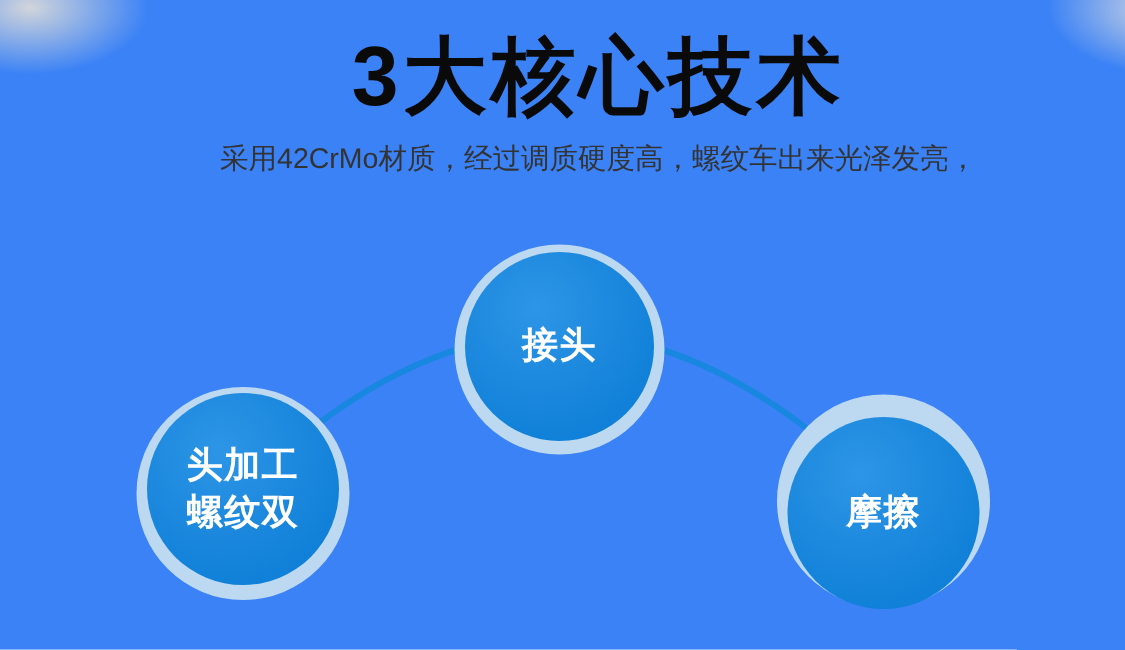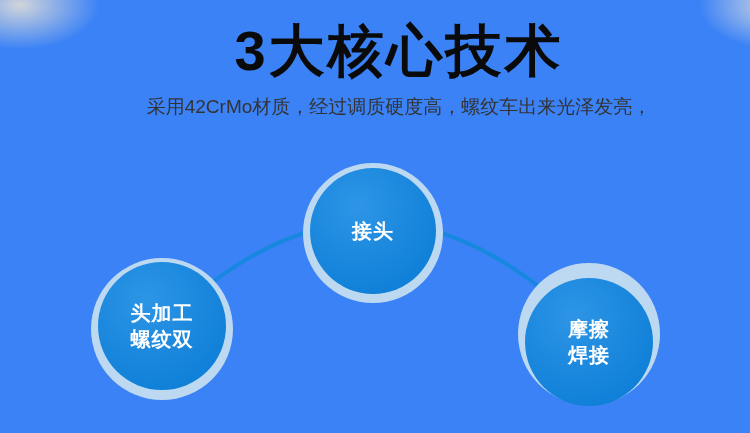--- a/index.html
+++ b/index.html
@@ -73,21 +73,21 @@
   .node {
     position: absolute;
     border-radius: 50%;
     display: flex;
     flex-direction: column;
     align-items: center;
     justify-content: center;
     text-align: center;
     color: #ffffff;
     font-weight: 700;
-    font-size: 20px;
+    font-size: 24px;
     line-height: 1.3;
     letter-spacing: 1px;
     background: radial-gradient(circle at 38% 30%,
                 var(--circle-light, #2d95e6) 0%,
                 var(--circle, #1080d8) 75%);
     z-index: 3;
   }
 
   
   .halo-joint  { left: 303px; top: 163px; width: 140px; height: 140px; }
@@ -123,16 +123,15 @@
 
   <div class="halo halo-thread"></div>
   <div class="node node-thread">
     <span>头加工</span>
     <span>螺纹双</span>
   </div>
 
   <div class="halo halo-friction"></div>
   <div class="node node-friction">
     <span>摩擦</span>
-    <span>焊接</span>
   </div>
 
 </div>
 
 </body></html>

